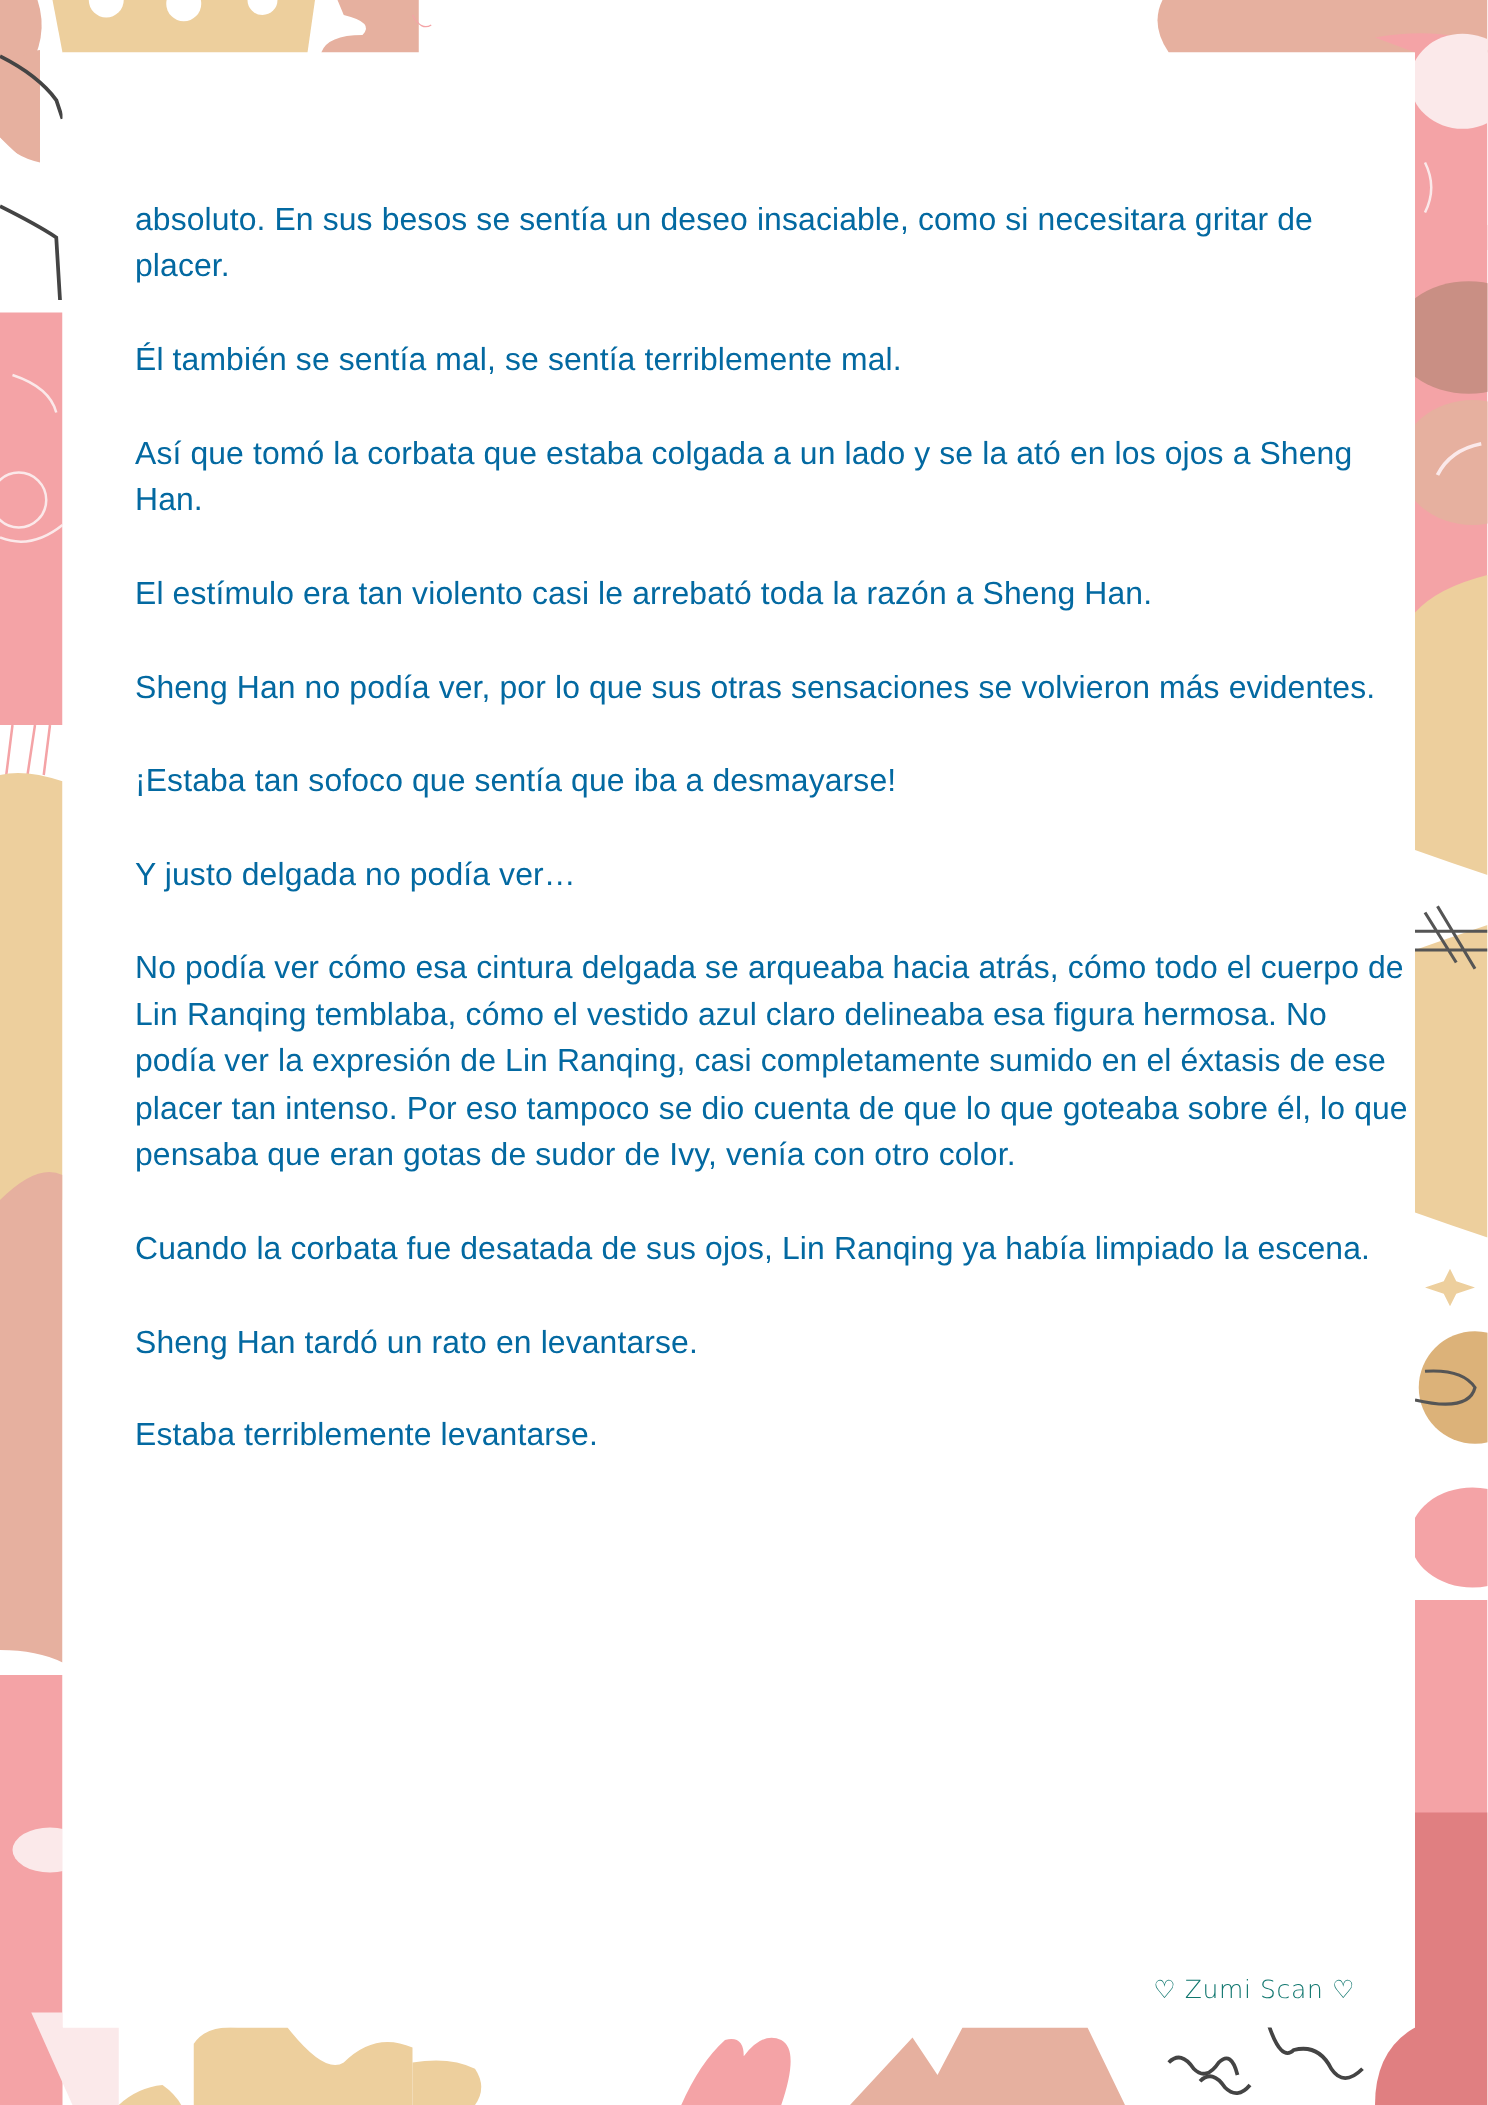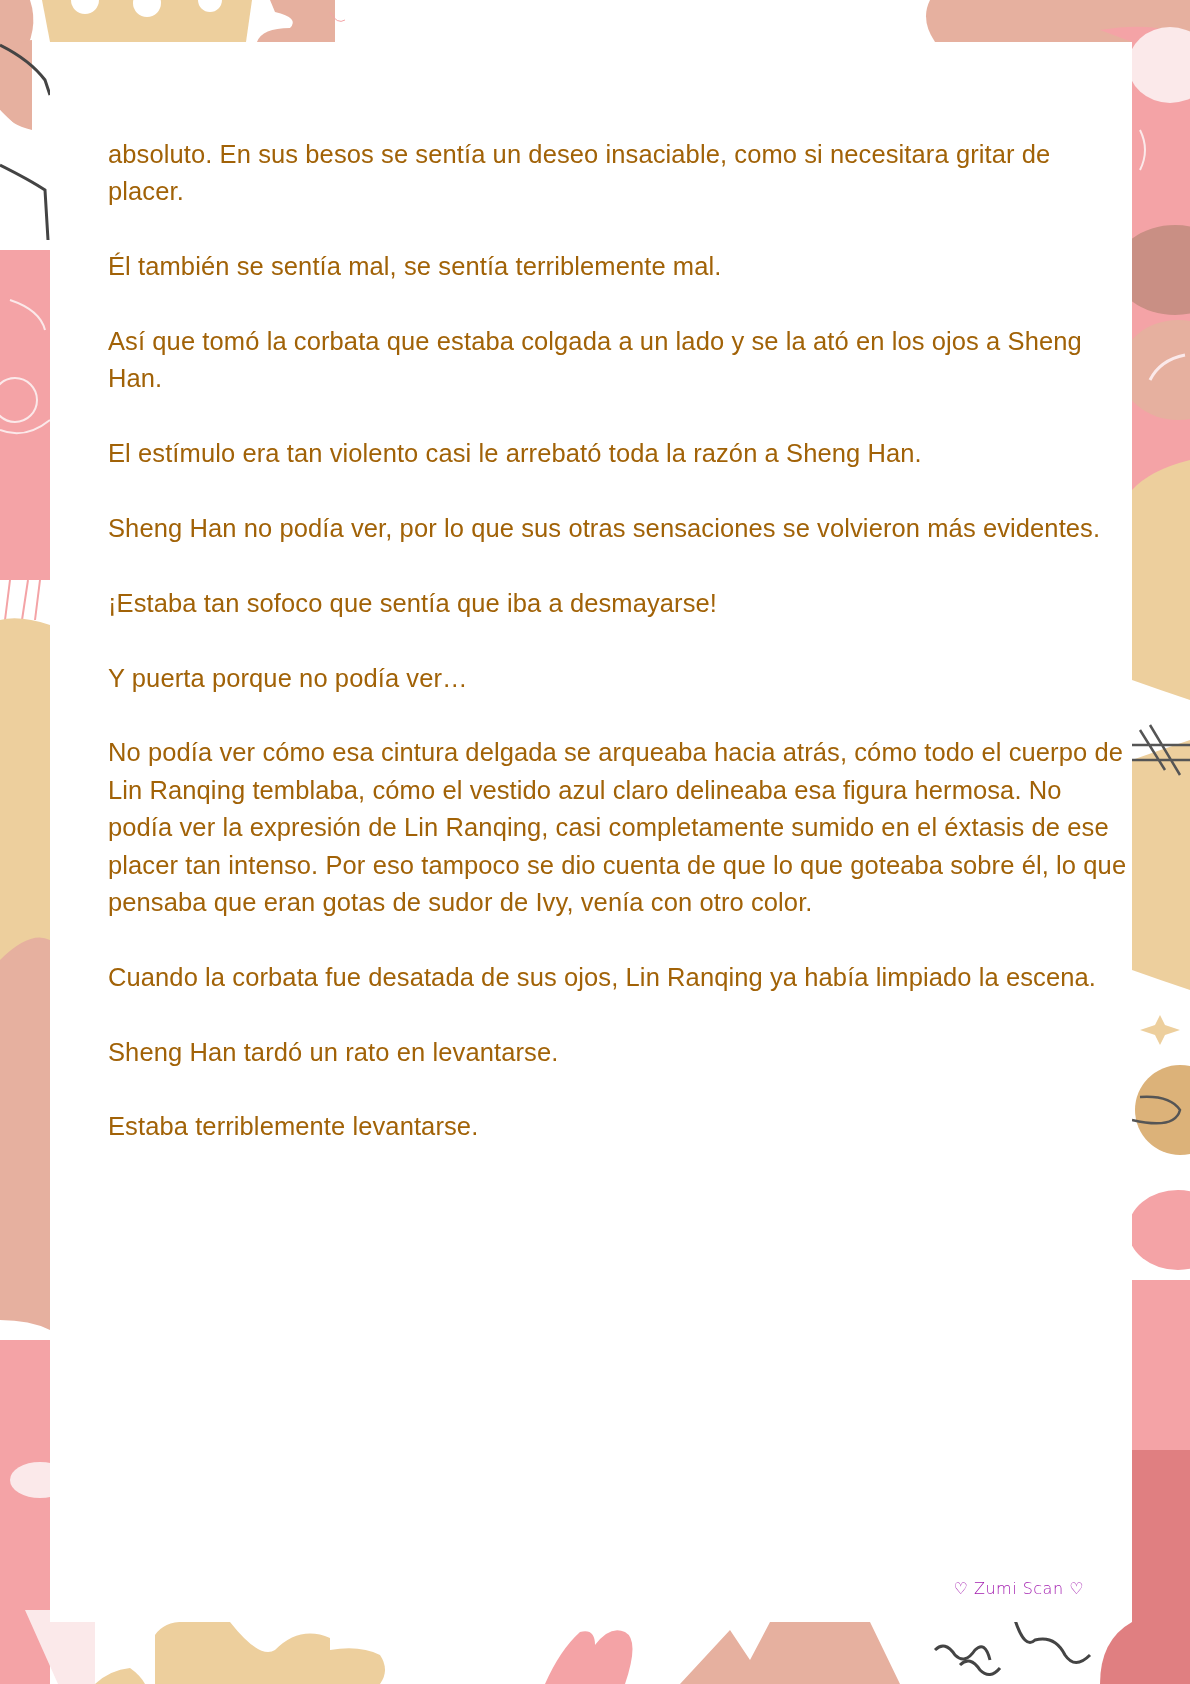--- a/index.html
+++ b/index.html
@@ -23,43 +23,43 @@
       position: absolute;
       left: 50px;
       top: 42px;
       width: 1082px;
       height: 1580px;
       background: #ffffff;
     }
     .text-body {
       position: absolute;
       left: 58px;
-      top: 94px;
+      top: 116px;
       width: 1020px;
-      color: #a16207;
+      color: #0369a1;
       font-size: 25.5px;
       line-height: 37.4px;
       letter-spacing: 0.1px;
     }
     .text-body p {
       margin: 0 0 37.4px 0;
     }
     .text-body sup {
       font-size: 14px;
       line-height: 0;
       vertical-align: 12px;
       margin-left: 2px;
     }
     .footer-credit {
       position: absolute;
       right: 48px;
       top: 1537px;
       font-family: "DejaVu Sans", sans-serif;
-      font-size: 16px;
-      color: #a21caf;
+      font-size: 20px;
+      color: #0f766e;
       letter-spacing: 0.5px;
       font-weight: 300;
     }
   </style>
 </head>
 <body>
 
 <div class="bg">
   <svg width="1190" height="1684" viewBox="0 0 1190 1684" xmlns="http://www.w3.org/2000/svg">
 
@@ -119,20 +119,20 @@
 </div>
 
 <div class="card">
   <div class="text-body">
     <p>absoluto. En sus besos se sentía un deseo insaciable, como si necesitara gritar de placer.</p>
     <p>Él también se sentía mal, se sentía terriblemente mal.</p>
     <p>Así que tomó la corbata que estaba colgada a un lado y se la ató en los ojos a Sheng Han.</p>
     <p>El estímulo era tan violento casi le arrebató toda la razón a Sheng Han.</p>
     <p>Sheng Han no podía ver, por lo que sus otras sensaciones se volvieron más evidentes.</p>
     <p>¡Estaba tan sofoco que sentía que iba a desmayarse!</p>
-    <p>Y puerta porque no podía ver…</p>
+    <p>Y justo delgada no podía ver…</p>
     <p>No podía ver cómo esa cintura delgada se arqueaba hacia atrás, cómo todo el cuerpo de Lin Ranqing temblaba, cómo el vestido azul claro delineaba esa figura hermosa. No podía ver la expresión de Lin Ranqing, casi completamente sumido en el éxtasis de ese placer tan intenso. Por eso tampoco se dio cuenta de que lo que goteaba sobre él, lo que pensaba que eran gotas de sudor de Ivy, venía con otro color.</p>
     <p>Cuando la corbata fue desatada de sus ojos, Lin Ranqing ya había limpiado la escena.</p>
     <p>Sheng Han tardó un rato en levantarse.</p>
     <p>Estaba terriblemente levantarse.</p>
   </div>
   <div class="footer-credit">♡ Zumi Scan ♡</div>
 </div>
 
 </body></html>

